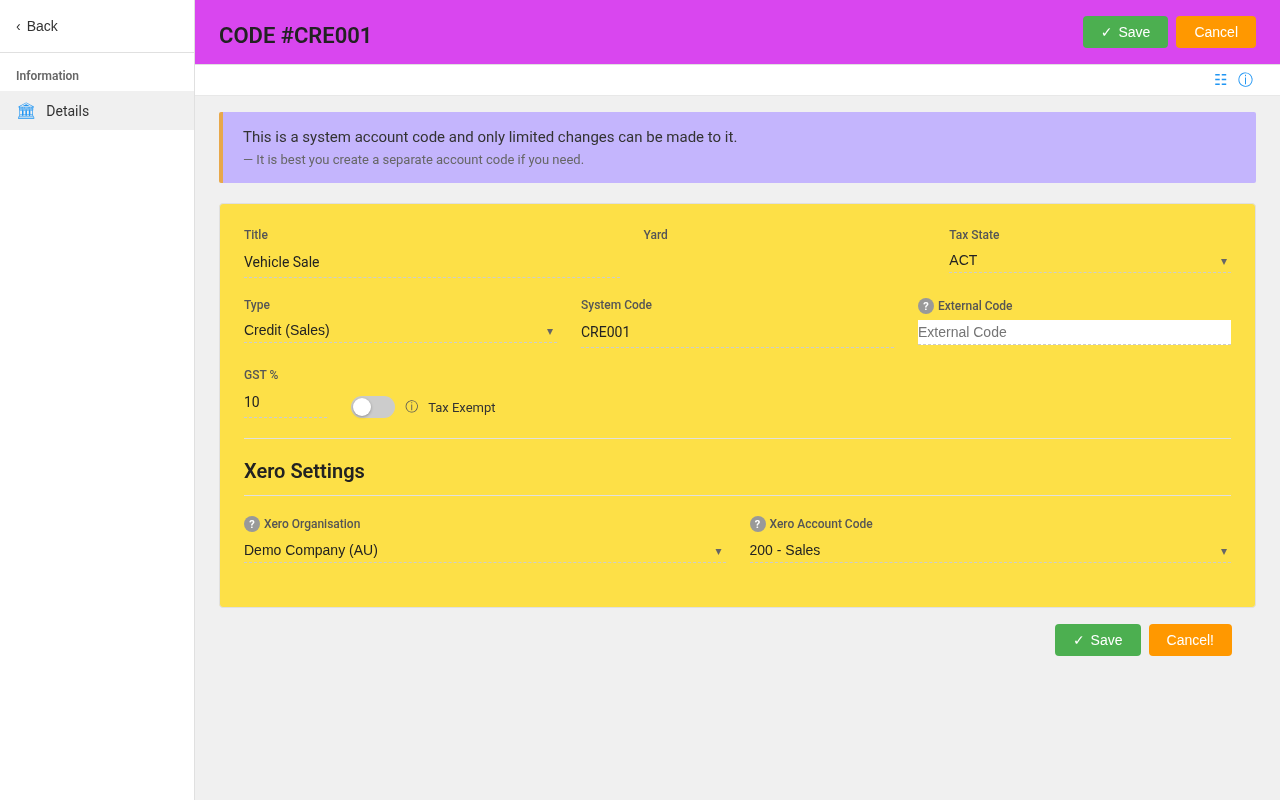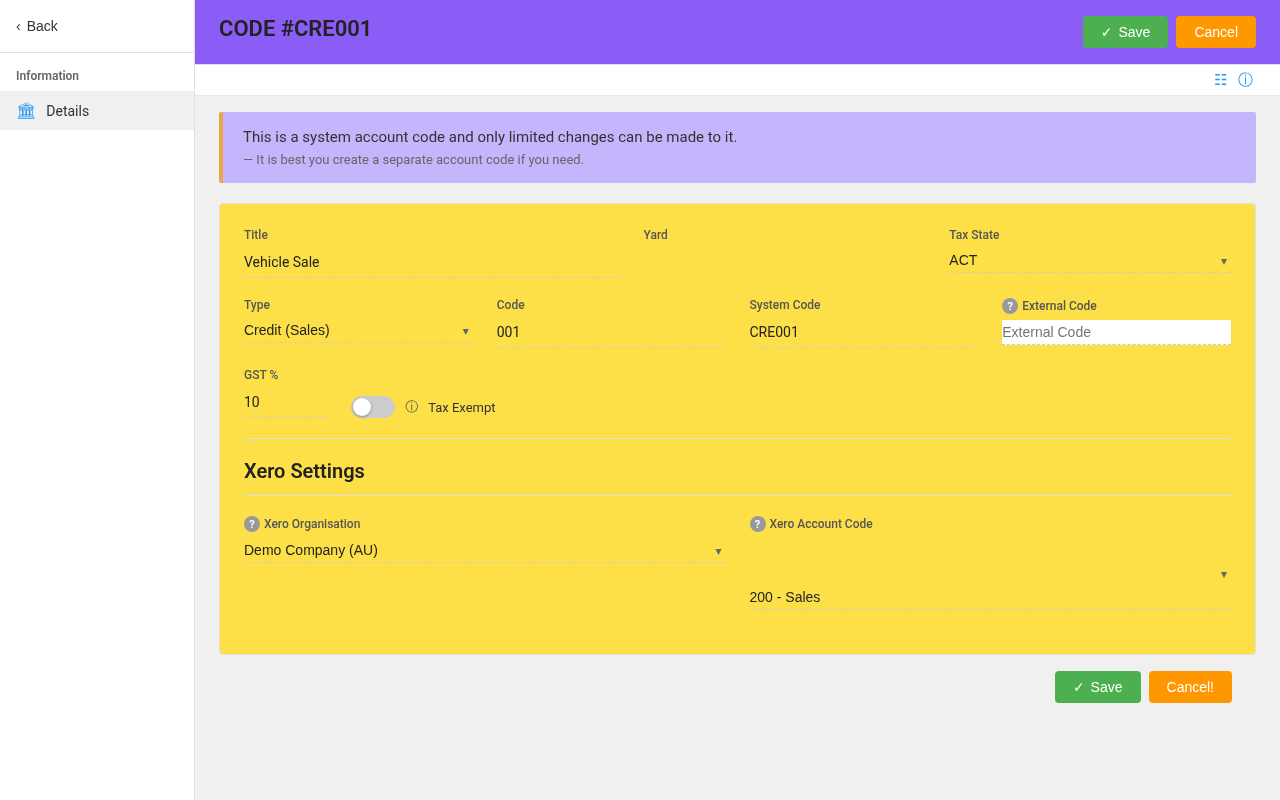--- a/index.html
+++ b/index.html
@@ -53,25 +53,25 @@
     .main {
       flex: 1;
       display: flex;
       flex-direction: column;
       overflow-y: auto;
       background: #f0f0f0;
     }
 
     
     .header {
-      background: #8b5cf6;
+      background: #d946ef;
       border-bottom: 1px solid #e0e0e0;
       padding: 16px 24px;
       display: flex;
-      align-items: flex-start;
+      align-items: flex-end;
       justify-content: space-between;
     }
     .header-title {
       font-size: 22px;
       font-weight: 600;
       color: #222;
     }
     .header-actions {
       display: flex;
       align-items: center;
@@ -347,24 +347,20 @@
       <div class="form-row">
         <div class="form-group">
           <label>Type</label>
           <div class="select-wrapper">
             <select>
               <option value="Credit (Sales)">Credit (Sales)</option>
             </select>
           </div>
         </div>
         <div class="form-group">
-          <label>Code</label>
-          <div class="field-value">001</div>
-        </div>
-        <div class="form-group">
           <label>System Code</label>
           <div class="field-value">CRE001</div>
         </div>
         <div class="form-group">
           <div class="label-with-help">
             <span class="help-icon">?</span>
             <span>External Code</span>
           </div>
           <input type="text" style="border-top: none; border-right: none; border-left: none; border-image: initial; border-bottom: 1px dashed rgb(204, 204, 204); outline: none; font-size: 14px; color: rgb(170, 170, 170); padding: 4px 0px; width: 100%;" placeholder="External Code">
         </div>
@@ -406,21 +402,21 @@
               <option value="Demo Company (AU)">Demo Company (AU)</option>
             </select>
           </div>
         </div>
         <div class="form-group">
           <div class="label-with-help">
             <span class="help-icon">?</span>
             <span>Xero Account Code</span>
           </div>
           <div class="select-wrapper">
-            <select style="font-size:14px;color:#222;padding:4px 0;border:none;border-bottom:1px dashed #ccc;background:none;width:100%;cursor:pointer;appearance:none;margin-top:47px;-webkit-appearance:none;">
+            <select style="font-size:14px;color:#222;padding:4px 0;border:none;border-bottom:1px dashed #ccc;background:none;width:100%;cursor:pointer;appearance:none;-webkit-appearance:none;">
               <option value="200 - Sales">200 - Sales</option>
             </select>
           </div>
         </div>
       </div>
 
     </div>
 
     <div class="bottom-actions">
       <button class="btn-save">

